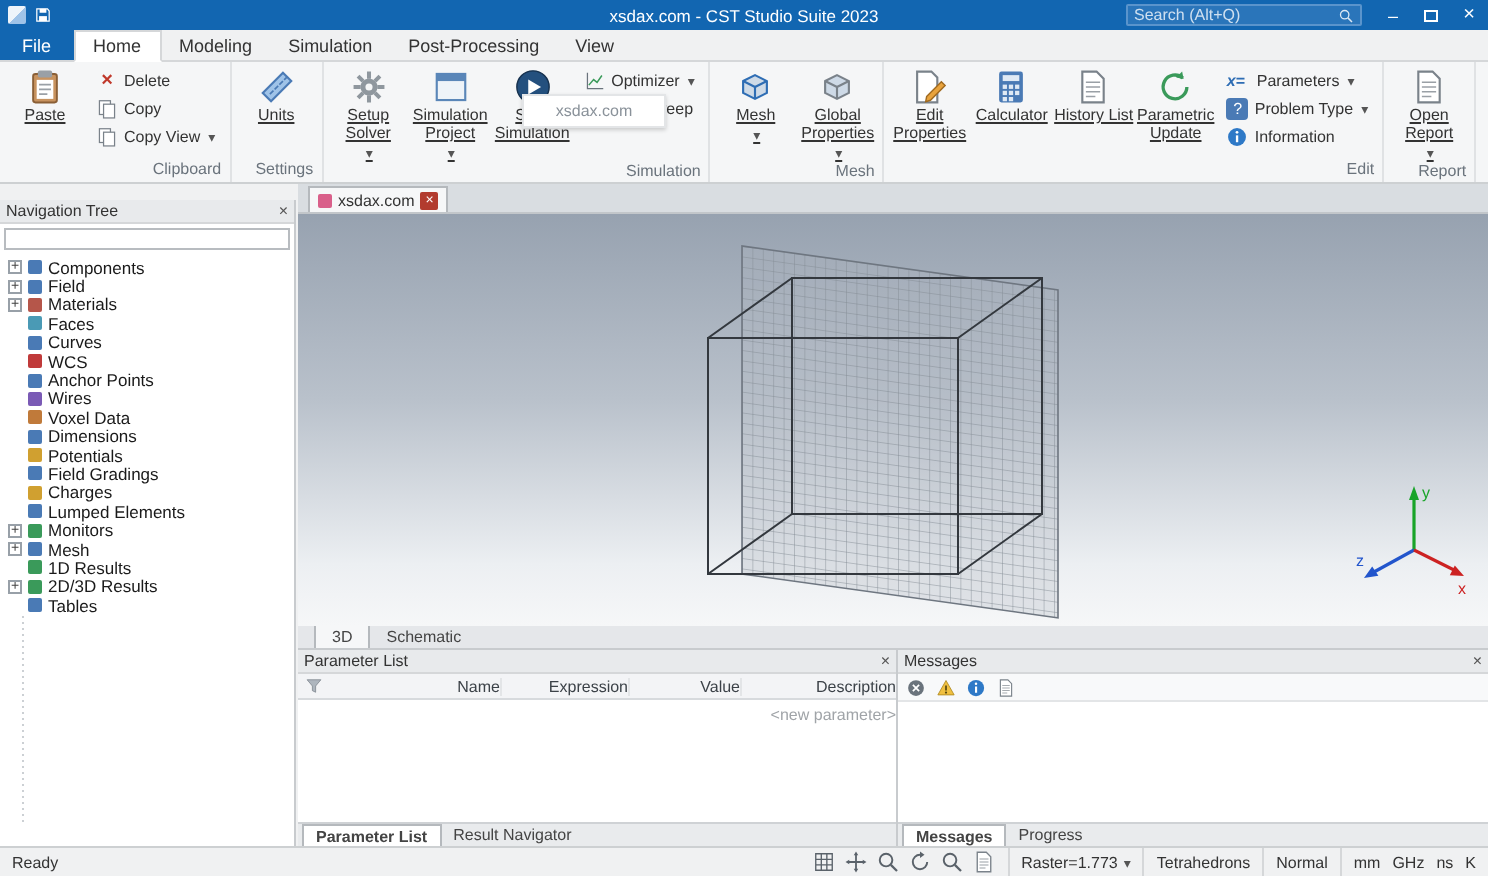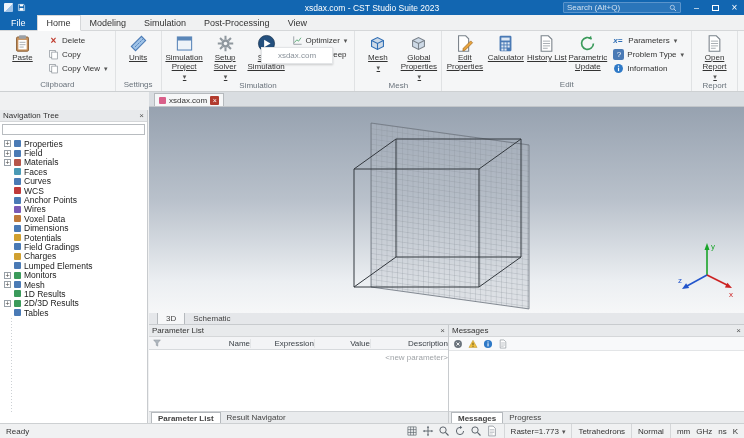--- a/index.html
+++ b/index.html
@@ -25,39 +25,39 @@
 
 .tabrow{position:absolute;left:0;top:15px;right:0;height:16px;background:#f0f1f2;border-bottom:1px solid #d5d7d9;display:flex;align-items:stretch;font-size:9px;z-index:9;}
 .rtab{padding:0 9px;display:flex;align-items:center;color:#333;}
 .rtab.file{background:#1266b1;color:#fff;padding:0 11px;}
 .rtab.active{background:#fff;border:1px solid #d5d7d9;border-bottom:1px solid #fff;margin-bottom:-1px;}
 
 
 .ribbon{position:absolute;left:0;top:31px;right:0;height:61px;background:#f5f6f7;border-bottom:1px solid #cdd0d2;display:flex;}
 .rgroup{display:flex;flex-direction:column;border-right:1px solid #e0e2e4;}
 .rbody{flex:1;display:flex;align-items:stretch;padding:1px 2px 0;}
-.rlabel{text-align:center;font-size:8px;color:#6a737c;padding:0 4px 2px;}
+.rlabel{text-align:right;font-size:8px;color:#6a737c;padding:0 4px 2px;}
 .bigbtn{width:41px;display:flex;flex-direction:column;align-items:center;padding:2px 0 0;gap:1px;text-align:center;font-size:8px;line-height:1.1;color:#333;text-decoration:underline;}
 .ic20{width:19px;height:19px;flex:none;}
 .smallcol{display:flex;flex-direction:column;gap:1px;padding:2px 2px 0;}
 .smallbtn{display:flex;align-items:center;gap:3px;height:13px;padding:0 3px;font-size:8px;color:#333;white-space:nowrap;}
 .ic12{width:11px;height:11px;flex:none;}
 .ic11{width:10px;height:10px;flex:none;}
 .xred{color:#c0392b;font-weight:bold;font-size:10px;line-height:11px;text-align:center;width:11px;}
 .caret::after{content:"▾";font-size:7px;color:#555;margin-left:1px;}
 .fxicon{width:12px;flex:none;}
 .fxicon::after{content:"x=";color:#2e6db4;font-style:italic;font-weight:bold;font-size:8px;}
 .qicon{width:11px;height:11px;flex:none;background:#4a7ab5;color:#fff;border-radius:2px;font-size:8px;display:flex;align-items:center;justify-content:center;}
 .qicon::after{content:"?";}
 .cube-blue{color:#2e6db4;}
 .cube-gray{color:#7a828a;}
 .watermark{position:absolute;left:261px;top:47px;width:72px;height:17px;background:#fff;border:1px solid #e3e5e7;box-shadow:0 1px 2px rgba(0,0,0,.18);display:flex;align-items:center;justify-content:center;color:#8a929a;font-size:8px;z-index:5;}
 
 
-.nav{position:absolute;left:0;top:110px;width:148px;bottom:15px;background:#fff;border-right:1px solid #c8cbce;display:flex;flex-direction:column;}
+.nav{position:absolute;left:0;top:100px;width:148px;bottom:15px;background:#fff;border-right:1px solid #c8cbce;display:flex;flex-direction:column;}
 .panelhead{height:12px;background:#e8eaec;border-bottom:1px solid #d5d7d9;display:flex;align-items:center;padding:0 3px;font-size:8px;color:#333;flex:none;}
 .panelhead .px{margin-left:auto;color:#555;font-size:8px;line-height:8px;}
 .navsearch{margin:2px;height:11px;border:1px solid #b8bcc0;background:#fff;display:flex;align-items:center;padding:0 2px;flex:none;}
 .navsearch input{border:none;outline:none;width:100%;font-size:8px;font-family:inherit;color:#333;}
 .tree{flex:1;overflow:hidden;padding:2px 0 0 4px;background-image:repeating-linear-gradient(to bottom,#ccd0d4 0 1px,transparent 1px 3px);background-size:1px calc(100% - 14px);background-position:11px 4px;background-repeat:no-repeat;}
 .trow{display:flex;align-items:center;gap:3px;height:9.4px;background:#fff;width:max-content;padding-right:4px;}
 .exp{width:7px;height:7px;flex:none;border:1px solid #98a0a8;background:#fff;position:relative;visibility:hidden;}
 .exp.expand{visibility:visible;}
 .exp::before{content:"+";position:absolute;left:0;top:0;width:100%;height:100%;font-size:7px;line-height:5px;text-align:center;color:#444;}
 .ticon{width:7px;height:7px;flex:none;border-radius:1px;background:#4a7ab5;}
@@ -281,30 +281,30 @@
           <span>Units</span>
         </div>
       </div>
       <div class="rlabel">Settings</div>
     </div>
 
     <div class="rgroup">
       <div class="rbody">
         <div class="bigbtn">
           <svg class="ic20">
+              <use href="#s-gear"></use>
+            </svg>
+          <span>Setup Solver</span>
+          <span class="caret"></span>
+        </div>
+        <div class="bigbtn">
+          <svg class="ic20">
               <use href="#s-window"></use>
             </svg>
           <span>Simulation Project</span>
-          <span class="caret"></span>
-        </div>
-        <div class="bigbtn">
-          <svg class="ic20">
-              <use href="#s-gear"></use>
-            </svg>
-          <span>Setup Solver</span>
           <span class="caret"></span>
         </div>
         <div class="bigbtn">
           <svg class="ic20">
               <use href="#s-play"></use>
             </svg>
           <span>Start Simulation</span>
         </div>
         <div class="smallcol">
           <div class="smallbtn">
@@ -426,21 +426,21 @@
       <span class="px">×</span>
     </div>
     <div class="navsearch">
       <input type="text" style="">
     </div>
     <div class="tree">
 
         <div class="trow">
           <span class="exp expand"></span>
           <span class="ticon" style="background: rgb(74, 122, 181);"></span>
-          <span class="tlabel">Properties</span>
+          <span class="tlabel">Components</span>
         </div>
 
         <div class="trow">
           <span class="exp expand"></span>
           <span class="ticon" style="background: rgb(74, 122, 181);"></span>
           <span class="tlabel">Field</span>
         </div>
 
         <div class="trow">
           <span class="exp expand"></span>

